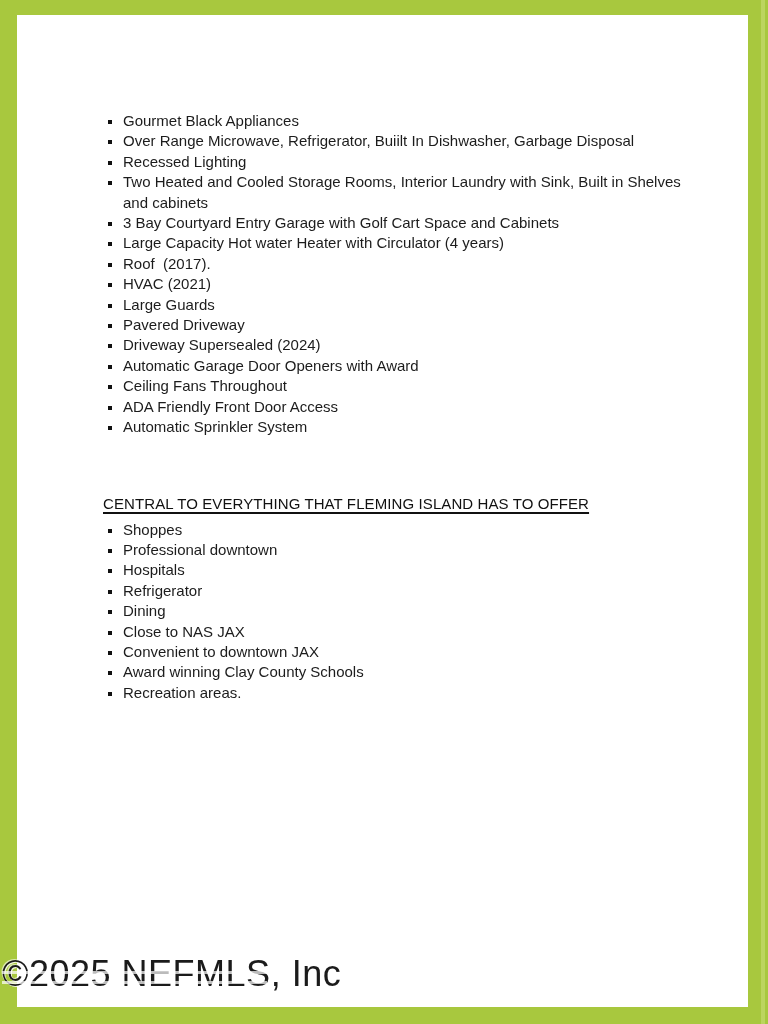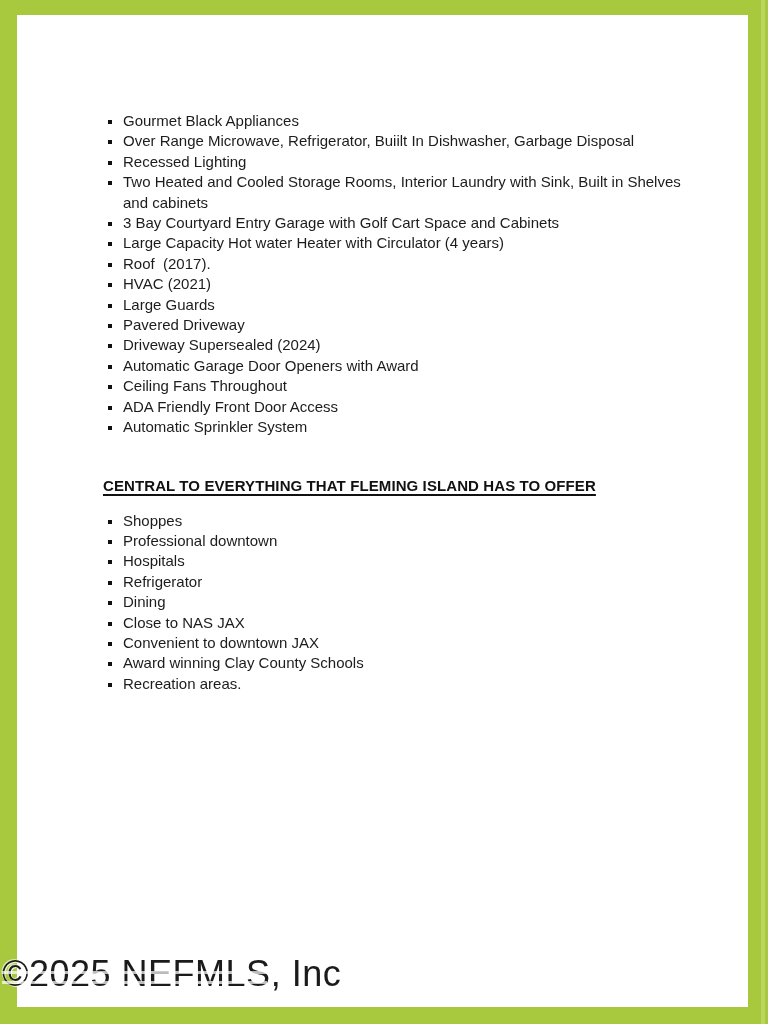--- a/index.html
+++ b/index.html
@@ -38,43 +38,43 @@
     font-weight: bold;
     font-style: italic;
     font-size: 29px;
     line-height: 35px;
     color: #141414;
     letter-spacing: -0.5px;
   }
   ul.bullet-list {
     list-style-type: square;
     list-style-position: outside;
-    margin: 17px;
+    margin: 8px;
     margin-left: 87px;
     padding: 0;
     padding-left: 19px;
     width: 565px;
     font-size: 15px;
     line-height: 20.4px;
     color: #1c1c1c;
   }
   ul.bullet-list li {
     white-space: pre-wrap;
   }
   ul.bullet-list li::marker {
     font-size: 13px;
     color: #111111;
   }
   .features-list {
     margin-top: 79px;
   }
   .section-heading {
-    margin: 39px 0 0 86px;
+    margin: 57px 0 0 86px;
     font-size: 15px;
-    font-weight: bold;
+    font-weight: normal;
     color: #111111;
     text-decoration: underline;
     text-decoration-thickness: 2px;
     text-underline-offset: 3px;
     letter-spacing: 0.1px;
   }
   .amenities-list {
     margin-top: 9px;
   }
   .watermark {

